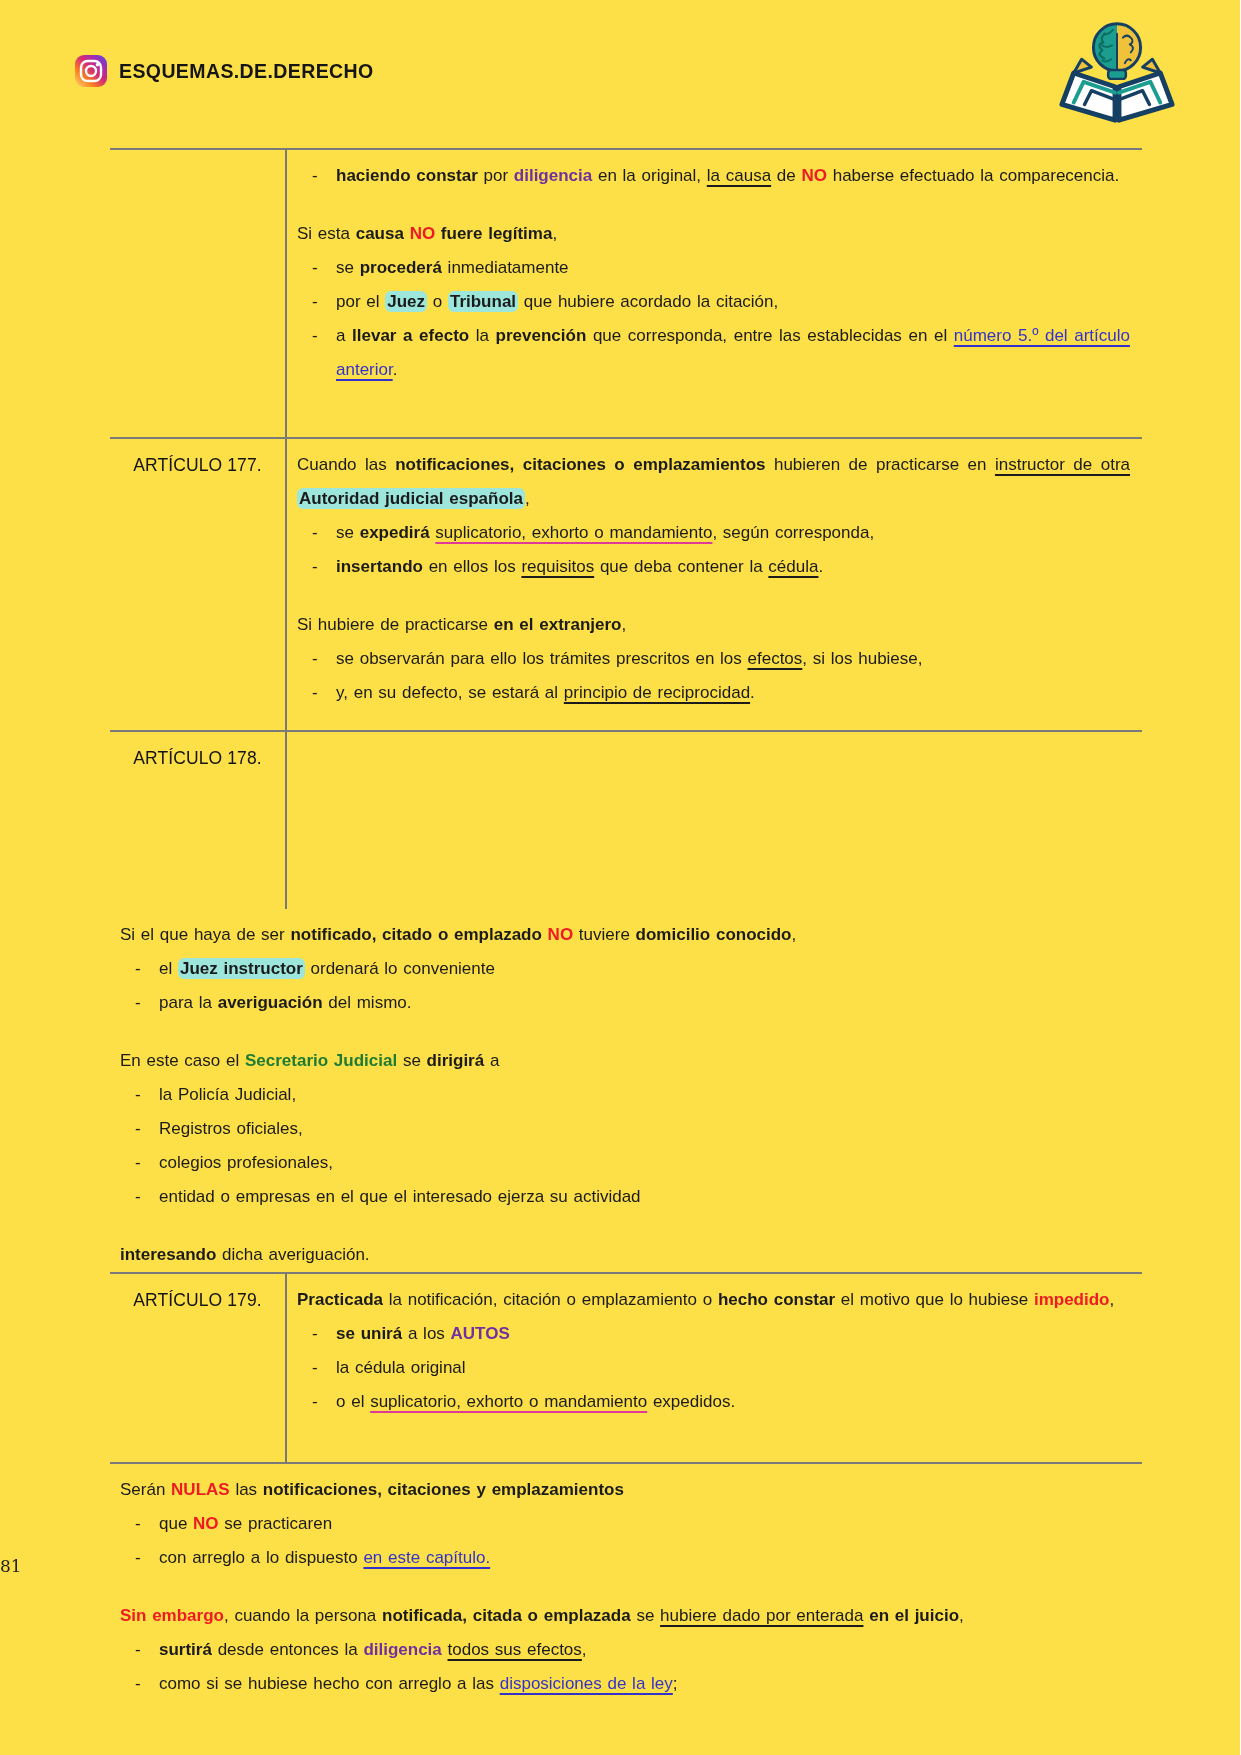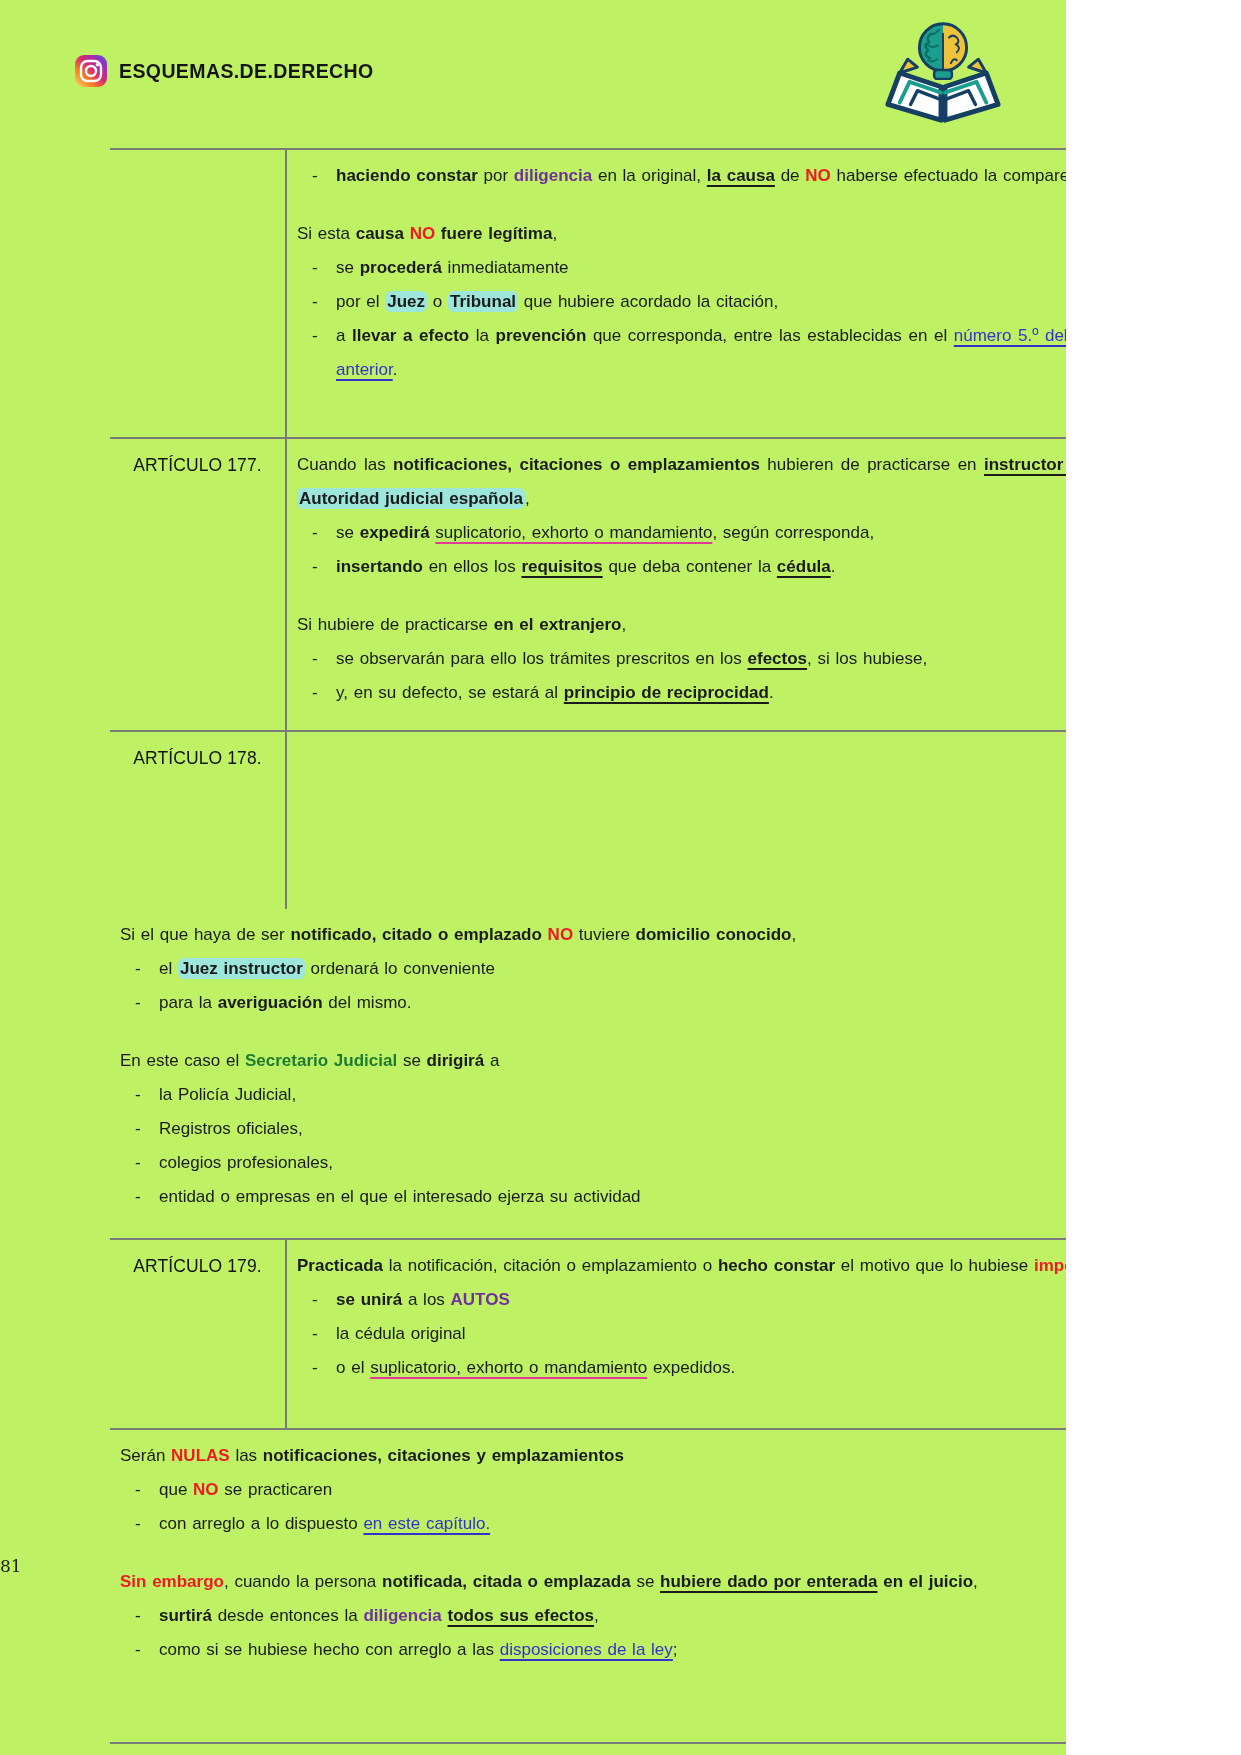--- a/index.html
+++ b/index.html
@@ -2,21 +2,21 @@
 <html style="--red: #ED1C24; --purple: #7030A0; --highlight: #9CE6DB; --green: #1E7B34; --link: #3333CC; --pink-underline: #DE3A96; --table-border: #7A7A7A; --logo-navy: #153F63; --logo-teal: #1B9E8F; --logo-yellow: #F0C23A;"><head>
 <meta charset="utf-8">
 <style>
   * { box-sizing: border-box; margin: 0; padding: 0; }
   html,body { background:#ffffff; }
   body {
     width:1241px; height:1755px; position:relative;
     font-family:"Liberation Sans","DejaVu Sans",sans-serif;
     color:#1b1b1b;
   }
-  .page { position:relative; width:1066px; height:1755px; background:#bef264; overflow:hidden; }
+  .page { position:relative; width:1240px; height:1755px; background:#fde047; overflow:hidden; }
 
   
   .brand { position:absolute; left:74px; top:54px; display:flex; align-items:center; gap:11px; }
   .brand svg { display:block; }
   .brand-text { font-weight:bold; font-size:19.5px; letter-spacing:.4px; color:#151515; }
   .logo { position:absolute; right:64px; top:12px; width:118px; height:120px; }
 
   
   .table {
     position:absolute; left:110px; top:148px; width:1032px;
@@ -42,21 +42,21 @@
   .li { position:relative; padding-left:39px; }
   .dash { position:absolute; left:15px; top:0; }
   .gap { height:24px; }
 
   
   .s-bold   { font-weight:bold; }
   .s-red    { color:var(--red,#ED1C24); font-weight:bold; }
   .s-purple { color:var(--purple,#7030A0); font-weight:bold; }
   .s-hl     { background:var(--highlight,#9CE6DB); font-weight:bold; padding:1px 2px;border-radius:6px; }
   .s-green  { color:var(--green,#1E7B34); font-weight:bold; }
-  .s-u      { text-decoration:underline; text-underline-offset:4px; text-decoration-thickness:1.5px;font-weight:bold; }
+  .s-u      { text-decoration:underline; text-underline-offset:4px; text-decoration-thickness:1.5px; }
   .s-pinku  { text-decoration:underline; text-decoration-color:var(--pink-underline,#DE3A96);
               text-decoration-thickness:2px; text-underline-offset:4px; }
   .s-link   { color:var(--link,#3333CC); text-decoration:underline; text-underline-offset:4px;
               text-decoration-thickness:1.5px; cursor:pointer; }
 
   
   .pageno-wrap { position:absolute; left:0; top:1556px; width:1241px; }
   .pageno { font-family:"DejaVu Serif","Liberation Serif",serif; font-size:17px; color:#222; }
 </style>
 </head>
@@ -140,20 +140,21 @@
           <p class="para"><span class="run">Si el que haya de ser </span><span class="run s-bold">notificado, citado o emplazado</span><span class="run"> </span><span class="run s-red">NO</span><span class="run"> tuviere </span><span class="run s-bold">domicilio conocido</span><span class="run">,</span></p>
           <div class="li"><span class="dash">-</span><span class="li-body"><span class="run">el </span><span class="run s-hl">Juez instructor</span><span class="run"> ordenará lo conveniente</span></span></div>
           <div class="li"><span class="dash">-</span><span class="li-body"><span class="run">para la </span><span class="run s-bold">averiguación</span><span class="run"> del mismo.</span></span></div>
           <div class="gap"></div>
           <p class="para"><span class="run">En este caso el </span><span class="run s-green">Secretario Judicial</span><span class="run"> se </span><span class="run s-bold">dirigirá</span><span class="run"> a</span></p>
           <div class="li"><span class="dash">-</span><span class="li-body"><span class="run">la Policía Judicial,</span></span></div>
           <div class="li"><span class="dash">-</span><span class="li-body"><span class="run">Registros oficiales,</span></span></div>
           <div class="li"><span class="dash">-</span><span class="li-body"><span class="run">colegios profesionales,</span></span></div>
           <div class="li"><span class="dash">-</span><span class="li-body"><span class="run">entidad o empresas en el que el interesado ejerza su actividad</span></span></div>
           <div class="gap"></div>
+          <p class="para"><span class="run s-bold">interesando</span><span class="run"> dicha averiguación.</span></p>
         </div>
       </div>
       <div class="trow">
         <div class="tlabel">ARTÍCULO 179.</div>
         <div class="tcell">
           <p class="para"><span class="run s-bold">Practicada</span><span class="run"> la notificación, citación o emplazamiento o </span><span class="run s-bold">hecho constar</span><span class="run"> el motivo que lo hubiese </span><span class="run s-red">impedido</span><span class="run">,</span></p>
           <div class="li"><span class="dash">-</span><span class="li-body"><span class="run s-bold">se unirá</span><span class="run"> a los </span><span class="run s-purple">AUTOS</span></span></div>
           <div class="li"><span class="dash">-</span><span class="li-body"><span class="run">la cédula original</span></span></div>
           <div class="li"><span class="dash">-</span><span class="li-body"><span class="run">o el </span><span class="run s-pinku">suplicatorio, exhorto o mandamiento</span><span class="run"> expedidos.</span></span></div>
         </div>

